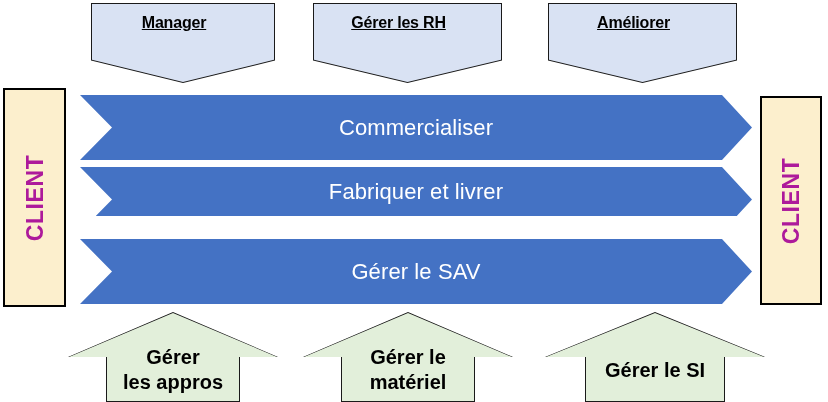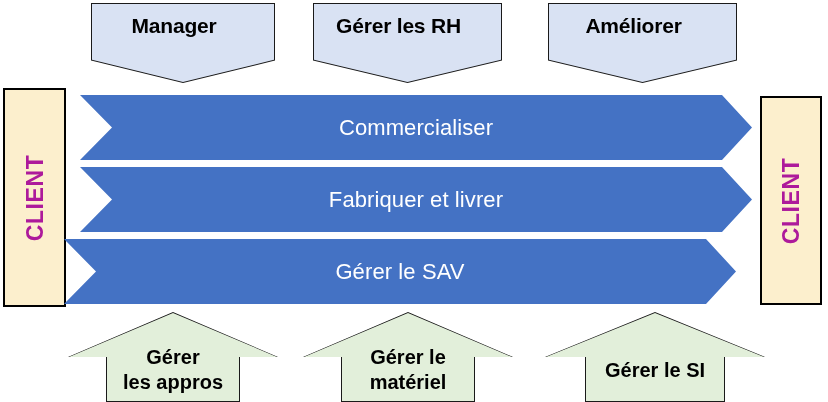--- a/index.html
+++ b/index.html
@@ -29,25 +29,26 @@
     background: #D9E2F3;
     -webkit-clip-path: polygon(0% 0%, 100% 0%, 100% 71.6%, 50% 100%, 0% 71.6%);
     clip-path: polygon(0% 0%, 100% 0%, 100% 71.6%, 50% 100%, 0% 71.6%);
   }
   .support-label {
     position: absolute;
     left: 0;
     right: 18px;
     top: 11px;
     text-align: center;
-    font-size: 21px;
+    font-size: 16px;
     font-weight: bold;
     color: #000000;
     letter-spacing: -0.2px;
     white-space: nowrap;
+    text-decoration: underline;
   }
 
   
   .band {
     position: absolute;
     background: #4472C4;
   }
   .band-label {
     position: absolute;
     left: 60px;
@@ -129,27 +130,27 @@
   <div class="client-box" style="left:3px; top:88px; width:63px; height:219px;">
     <div class="client-text">CLIENT</div>
   </div>
 
   <div class="band" style="left:80px; top:95px; width:672px; height:65px;
               -webkit-clip-path: polygon(0px 0px, 642px 0px, 672px 32.5px, 642px 65px, 0px 65px, 32px 32.5px);
               clip-path: polygon(0px 0px, 642px 0px, 672px 32.5px, 642px 65px, 0px 65px, 32px 32.5px);">
     <div class="band-label">Commercialiser</div>
   </div>
 
-  <div class="band" style="left:80px; top:167px; width:672px; height:65px;
+  <div class="band" style="left:80px; top:167px; width:672px; height:49px;
               -webkit-clip-path: polygon(0px 0px, 642px 0px, 672px 32.5px, 642px 65px, 0px 65px, 32px 32.5px);
               clip-path: polygon(0px 0px, 642px 0px, 672px 32.5px, 642px 65px, 0px 65px, 32px 32.5px);">
     <div class="band-label">Fabriquer et livrer</div>
   </div>
 
-  <div class="band" style="left:64px; top:239px; width:672px; height:65px;
+  <div class="band" style="left:80px; top:239px; width:672px; height:65px;
               -webkit-clip-path: polygon(0px 0px, 642px 0px, 672px 32.5px, 642px 65px, 0px 65px, 32px 32.5px);
               clip-path: polygon(0px 0px, 642px 0px, 672px 32.5px, 642px 65px, 0px 65px, 32px 32.5px);">
     <div class="band-label">Gérer le SAV</div>
   </div>
 
   <div class="client-box" style="left:760px; top:96px; width:62px; height:209px;">
     <div class="client-text">CLIENT</div>
   </div>
 
   <div class="bottom-outline" style="left:68px; top:312px; width:210px; height:90px;

